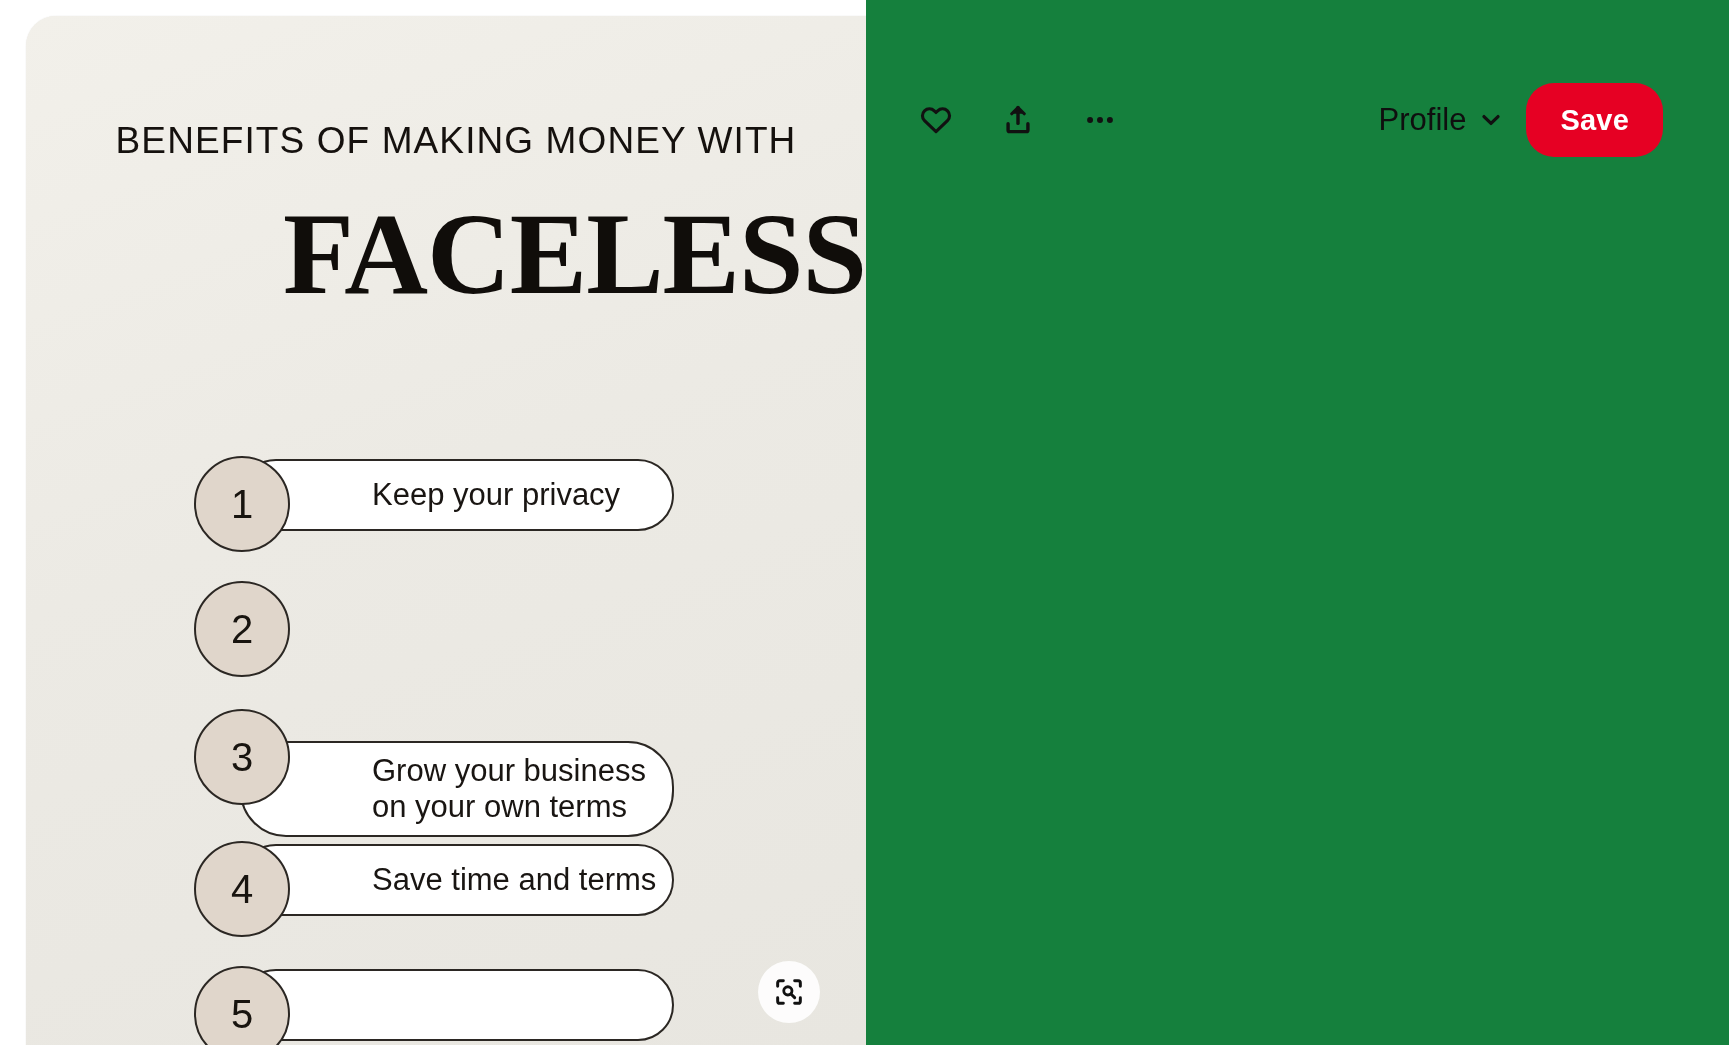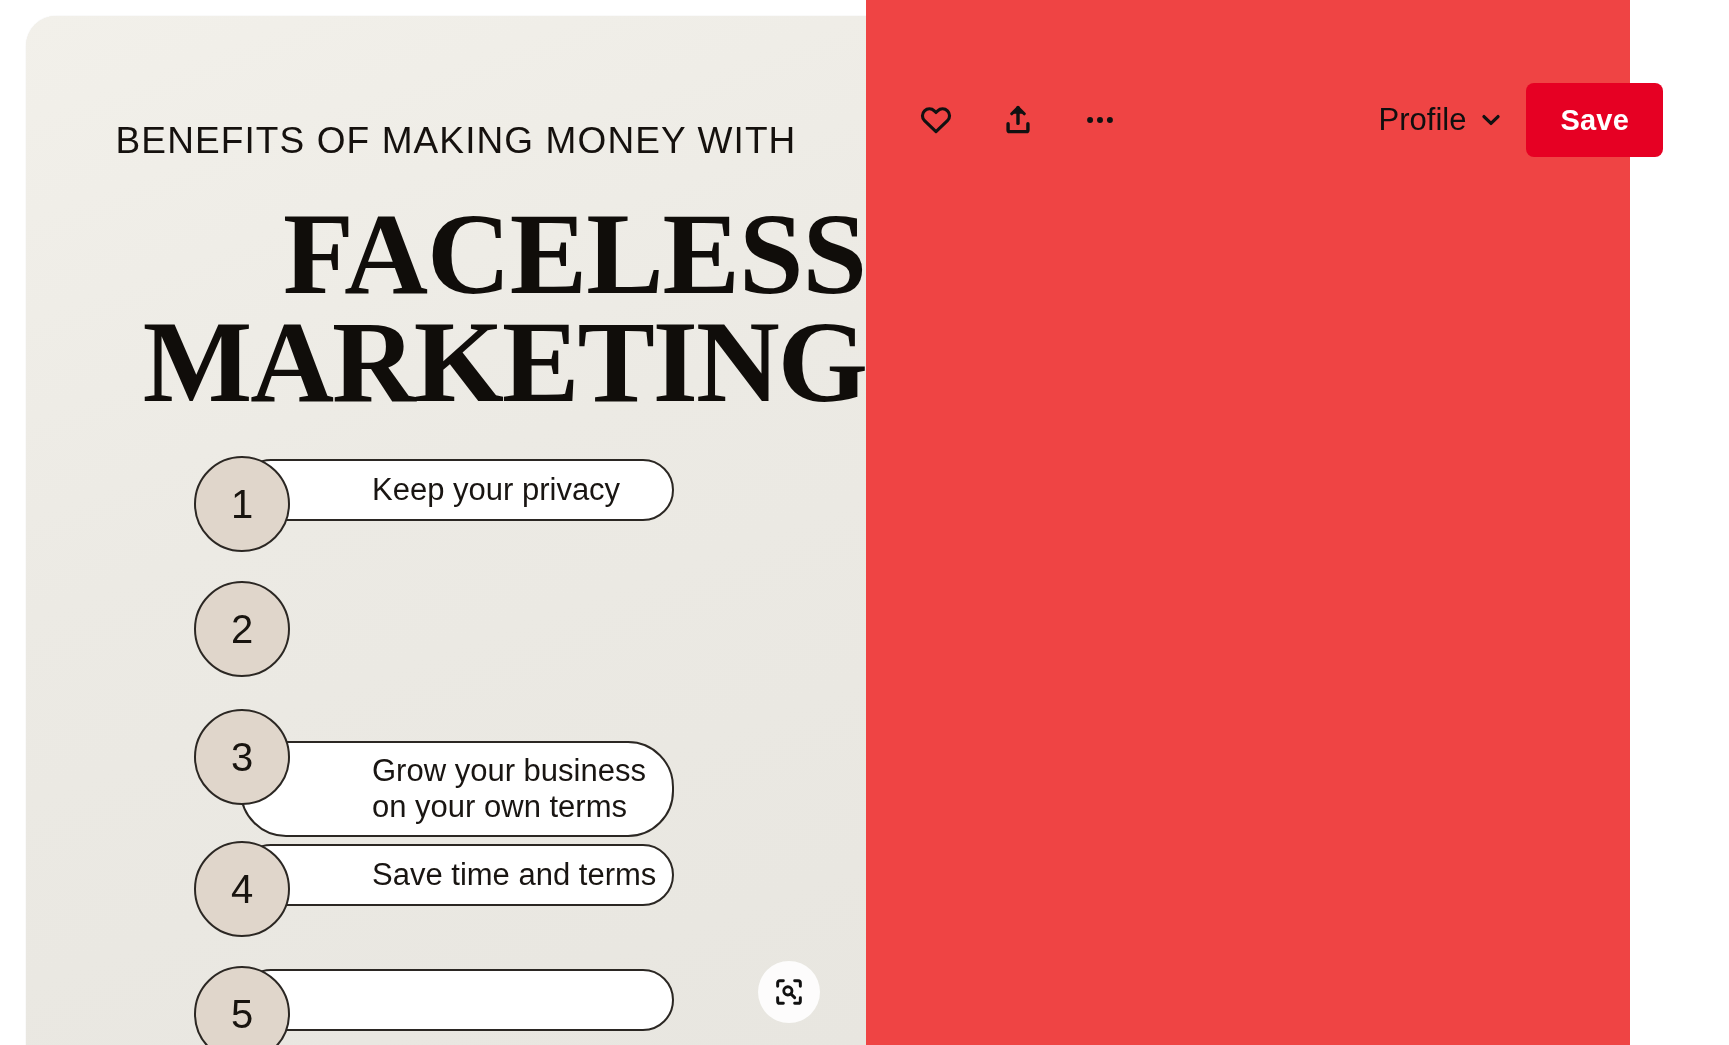--- a/index.html
+++ b/index.html
@@ -88,21 +88,21 @@
     height: 92px;
     margin-bottom: 33px;
   }
   .benefit-row.tall { height: 102px; }
 
   .benefit-pill {
     position: absolute;
     left: 46px;
     top: 3px;
     width: 434px;
-    height: 62px;
+    height: 72px;
     background: #ffffff;
     border: 2px solid #2b2723;
     border-radius: 46px;
     display: flex;
     align-items: center;
   }
   .benefit-row.tall .benefit-pill { height: 96px; margin-top: 32px; }
 
   .benefit-text {
     margin-left: 130px;
@@ -143,23 +143,23 @@
     display: flex;
     align-items: center;
     justify-content: center;
     cursor: pointer;
   }
 
   
   .pin-details-panel {
     position: absolute;
     left: 866px; top: 0;
-    width: 764px;
+    width: 864px;
     height: 1045px;
-    background: #ef4444;
+    background: #15803d;
   }
 
   .action-bar {
     position: absolute;
     left: 0; top: 78px;
     width: 863px;
     height: 84px;
     display: flex;
     align-items: center;
   }
@@ -195,21 +195,21 @@
   .profile-select-label {
     font-size: 31px;
     color: #0f0f0f;
     font-family: "Liberation Sans", sans-serif;
   }
 
   .save-btn {
     background: #e60023;
     color: #ffffff;
     border: none;
-    border-radius: 8px;
+    border-radius: 28px;
     height: 74px;
     padding: 0 34px;
     font-size: 29px;
     font-weight: 700;
     font-family: "Liberation Sans", sans-serif;
     cursor: pointer;
     letter-spacing: 0.2px;
   }
 </style>
 </head>
@@ -217,21 +217,20 @@
 
 <div id="pin-closeup">
 
   <div class="pin-media-panel">
     <div class="pin-image">
 
       <div class="pin-kicker">BENEFITS OF MAKING MONEY WITH</div>
 
       <div class="pin-bigtitle">
         <span class="ln1">FACELESS</span>
-        <span class="ln2">MARKETING</span>
       </div>
 
       <div class="benefit-list">
 
         <div class="benefit-row">
           <div class="benefit-pill">
             <span class="benefit-text">Keep your privacy</span>
           </div>
           <div class="benefit-num">1</div>
         </div>

